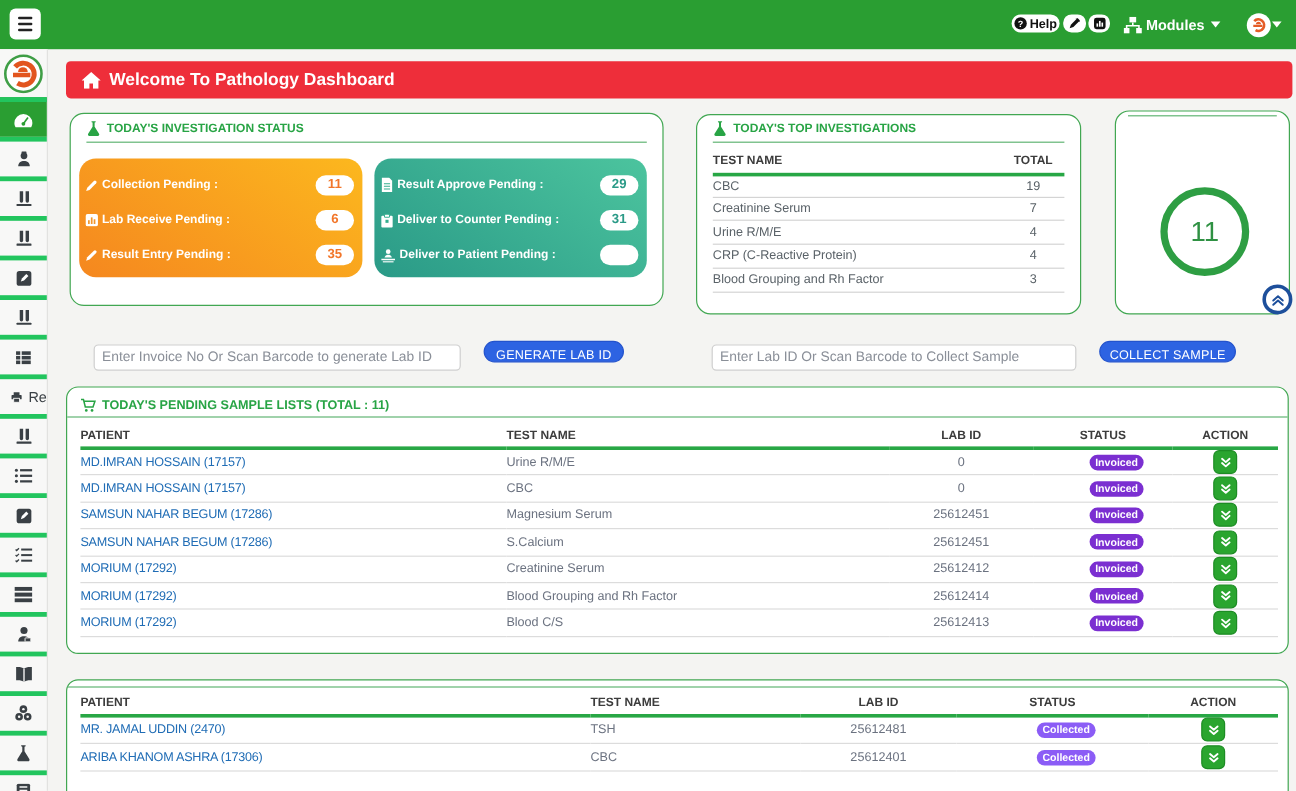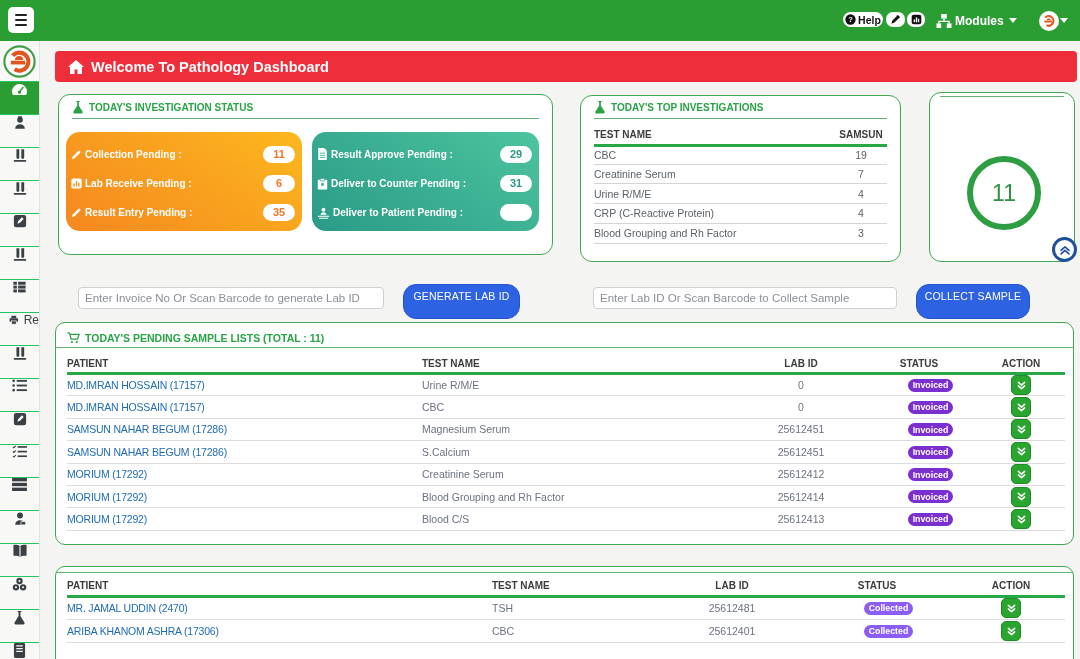--- a/index.html
+++ b/index.html
@@ -8,21 +8,21 @@
 
 .navbar { position:absolute; left:0; top:0; width:1080px; height:41px; background:#2a9e32; }
 .hamburger { position:absolute; left:8px; top:7px; width:26px; height:26px; background:#fff; border-radius:5px; display:flex; align-items:center; justify-content:center; flex-direction:column; gap:3px; }
 .hamburger span { display:block; width:12px; height:2px; background:#222; border-radius:1px; }
 .nav-abs { position:absolute; }
 .caret { width:0; height:0; border-left:4px solid transparent; border-right:4px solid transparent; border-top:5px solid #fff; display:inline-block; }
 
 
 .sidebar { position:absolute; left:0; top:41px; width:40px; height:618px; background:#f8f8f7; border-right:1px solid #e2e2e0; }
 .side-logo { height:40px; display:flex; align-items:center; justify-content:center; }
-.side-item { height:33px; display:flex; align-items:flex-start; justify-content:center; border-top:1px solid #22c55e; color:#3a4045; overflow:hidden; white-space:nowrap; font-size:12px; }
+.side-item { height:33px; display:flex; align-items:center; justify-content:center; border-top:4px solid #22c55e; color:#3a4045; overflow:hidden; white-space:nowrap; font-size:12px; }
 .side-item.active { background:#2a9e32; color:#fff; }
 
 
 .banner { position:absolute; left:55px; top:51px; width:1022px; height:31px; background:#ee2e3a; border-radius:4px; color:#fff; display:flex; align-items:center; font-weight:bold; font-size:14.5px; padding-left:13px; gap:7px; }
 
 .card { position:absolute; background:#fff; border:1px solid #41a752; border-radius:12px; }
 .card-title { color:#28a445; font-weight:bold; font-size:10.5px; display:flex; align-items:center; gap:5px; }
 #card1 .card-title, #card2 .card-title, #card3 .card-title { font-size:10px; }
 .title-line { border-bottom:1px solid #62b574; }
 
@@ -38,21 +38,21 @@
 
 
 #card2 { left:580px; top:95px; width:321px; height:167px; }
 
 
 #card3 { left:929px; top:92px; width:146px; height:170px; }
 .ring { position:absolute; left:37px; top:63px; width:74px; height:74px; border:6px solid #2e9e43; border-radius:50%; color:#2f9143; font-size:23px; display:flex; align-items:center; justify-content:center; }
 
 
 .tinput { position:absolute; height:22px; background:#fff; border:1px solid #cfcfcf; border-radius:4px; color:#8a8f98; font-size:11.5px; line-height:20px; padding-left:6px; white-space:nowrap; overflow:hidden; }
-.bbtn { position:absolute; height:35px; background:#2d63e2; border:1px solid #2353cd; border-radius:13px; color:#fff; font-size:10.5px; text-align:center; line-height:23px; letter-spacing:0.2px; }
+.bbtn { position:absolute; height:18px; background:#2d63e2; border:1px solid #2353cd; border-radius:13px; color:#fff; font-size:10.5px; text-align:center; line-height:23px; letter-spacing:0.2px; }
 
 
 table { border-collapse:collapse; width:100%; table-layout:fixed; }
 th { font-size:10px; color:#3c3c3c; text-align:left; font-weight:bold; }
 td { font-size:10.5px; color:#6b7280; }
 .link { color:#1f6cb5; letter-spacing:-0.2px; }
 .status-pill { display:inline-block; border-radius:7px; color:#fff; font-size:8.8px; font-weight:bold; padding:1.5px 5px;margin-left:23px; }
 .pill-invoiced { background:#7b2fd1; }
 .pill-collected { background:#8b5cf6; }
 .act-btn { display:inline-flex; width:20px; height:20px; background:#2aa52f; border:1px solid #1d8c24; border-radius:5px; align-items:center; justify-content:center; }
@@ -299,21 +299,21 @@
 <div class="card" id="card2">
   <div class="card-title" style="margin:4px 13px 0;"><svg width="12" height="14" viewBox="0 0 14 16">
         <path d="M5 1h4v1l-1 .3v4.2l4.3 6.8c.6 1-.1 2.2-1.3 2.2H3c-1.2 0-1.9-1.2-1.3-2.2L6 6.5V2.3L5 2z" fill="#28a445"></path>
       </svg>TODAY'S TOP INVESTIGATIONS</div>
   <div class="title-line" style="margin:4px 13px 0;"></div>
   <div style="margin:0 13px;">
     <table>
       <tbody>
           <tr style="height:25px;">
             <th style="padding-top:6px;">TEST NAME</th>
-            <th style="text-align:center;width:52px;padding-top:5px;">SAMSUN</th>
+            <th style="text-align:center;width:52px;padding-top:5px;">TOTAL</th>
           </tr>
     </tbody>
       </table>
     <div style="height:2.5px;background:#28a745;"></div>
     <table id="invtable">
       <tbody>
           <tr style="height:17.5px;">
             <td>CBC</td>
             <td class="ct">19</td>
           </tr>

